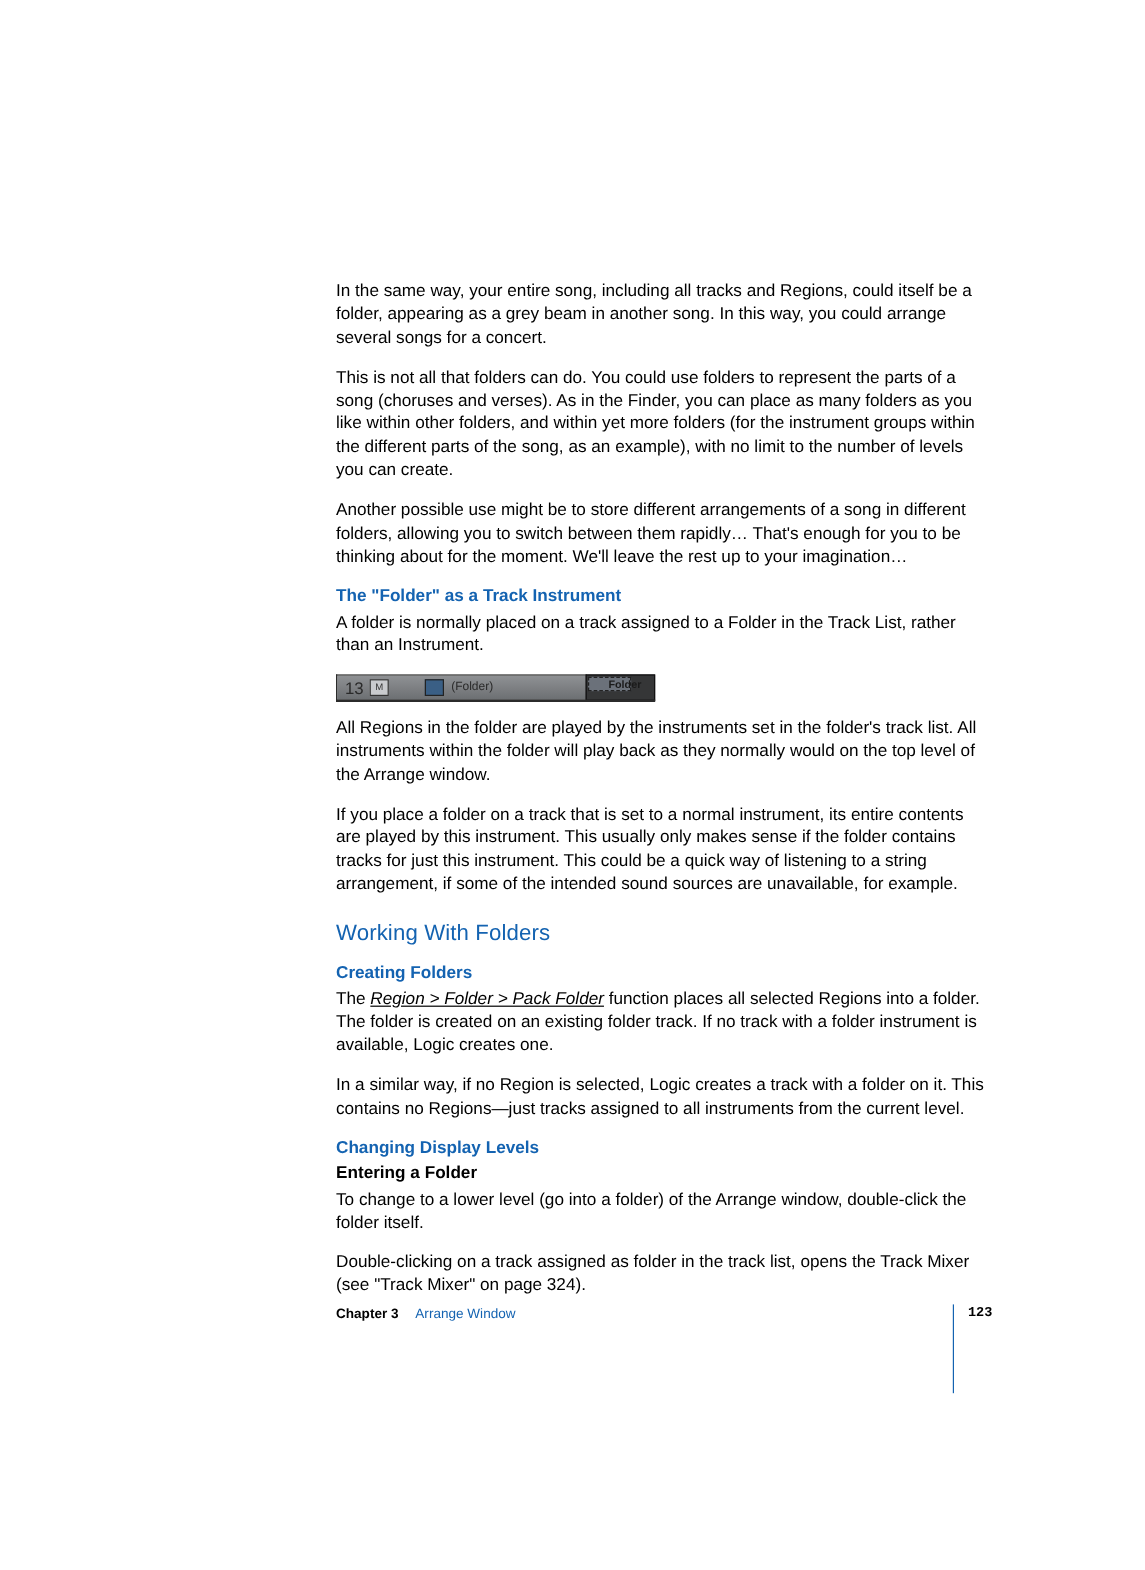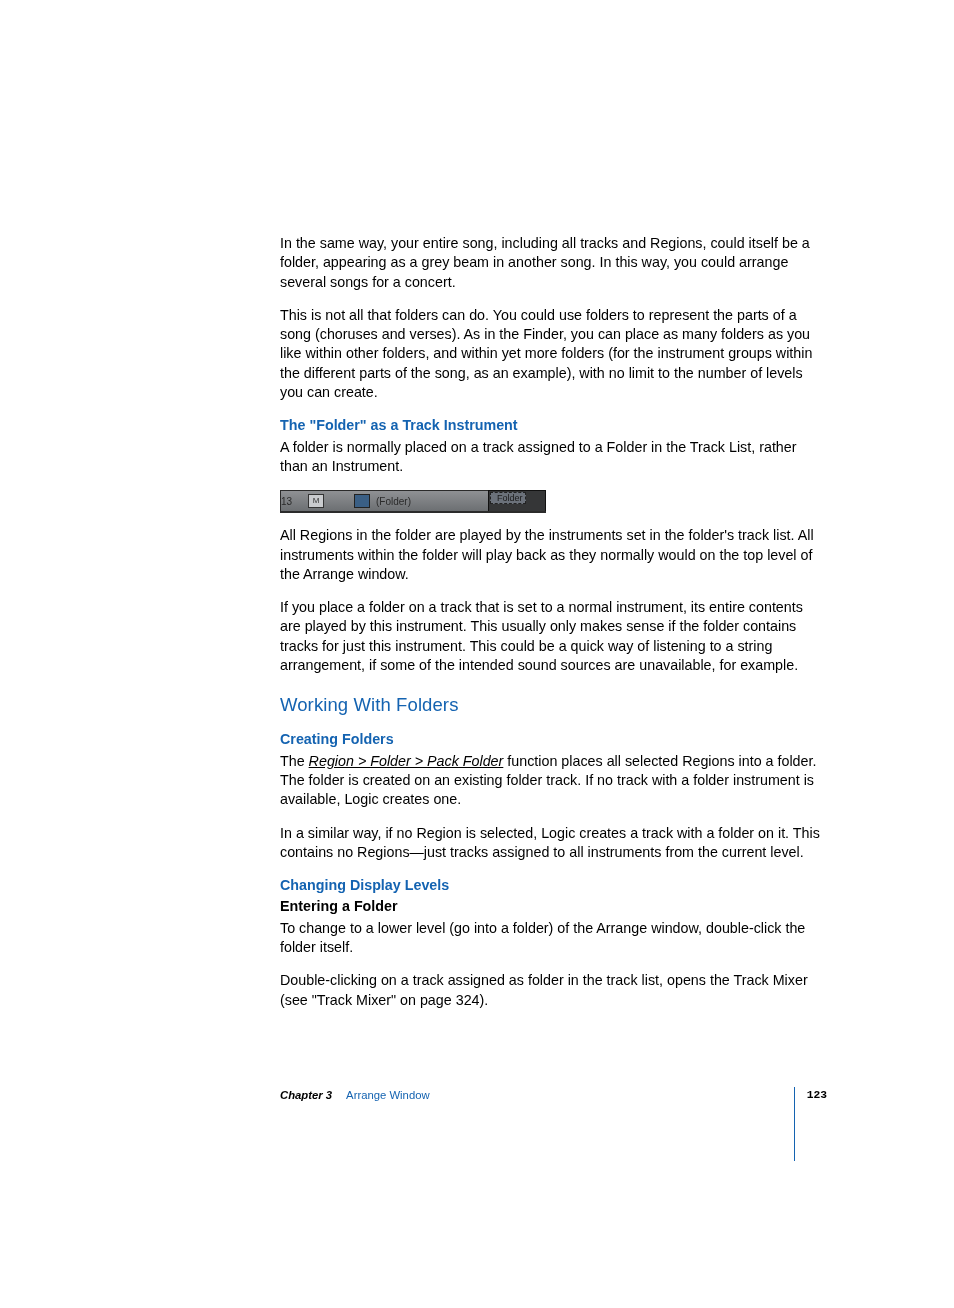--- a/index.html
+++ b/index.html
@@ -58,21 +58,22 @@
     left: 0; top: 0;
     width: 208px; height: 20px;
     background: linear-gradient(#8f9194, #6c6f72);
     border: 1px solid #2b2b2b;
     border-right: none;
     display: flex;
     align-items: center;
   }
   .tf-num {
     width: 22px;
-    font-size: 10px;
+    text-align: right;
+    font-size: 14px;
     color: #2a2a2a;
     padding-right: 3px;
   }
   .tf-m {
     width: 14px; height: 12px;
     border: 1px solid #333;
     background: #c9cbce;
     font-size: 8px;
     color: #333;
     display: flex;
@@ -99,25 +100,25 @@
     border: 1px solid #111;
   }
   .tf-region {
     position: absolute;
     left: 210px; top: 2px;
     width: 36px; height: 12px;
     background: #6b717a;
     border: 1px dashed #222;
     font-size: 9px;
     color: #1a1a1a;
-    padding-left: 6px;
+    padding-left: 16px;
     box-sizing: border-box;
     display: flex;
     align-items: center;
-    font-weight: 400;
+    font-weight: 700;
   }
   .tf-underline {
     position: absolute;
     left: 0;
     top: 21px;
     width: 266px;
     height: 2px;
     background: #2b2b2b;
   }
 
@@ -126,21 +127,20 @@
     left: 280px;
     top: 1059px;
     width: 547px;
     display: flex;
     align-items: center;
     font-size: 11.3px;
   }
   .footer .chap {
     font-weight: 700;
     color: #000;
-    font-style: italic;
   }
   .footer .chapname {
     color: #1463b1;
     margin-left: 14px;
   }
   .footer .spacer {
     flex: 1;
   }
   .footer .divider {
     width: 1px;
@@ -156,20 +156,21 @@
   }
 </style>
 </head>
 <body>
 
 <div class="page">
   <div class="content">
 
     <p class="para">In the same way, your entire song, including all tracks and Regions, could itself be a folder, appearing as a grey beam in another song. In this way, you could arrange several songs for a concert.</p>
     <p class="para">This is not all that folders can do. You could use folders to represent the parts of a song (choruses and verses). As in the Finder, you can place as many folders as you like within other folders, and within yet more folders (for the instrument groups within the different parts of the song, as an example), with no limit to the number of levels you can create.</p>
+    <p class="para">Another possible use might be to store different arrangements of a song in different folders, allowing you to switch between them rapidly… That's enough for you to be thinking about for the moment. We'll leave the rest up to your imagination…</p>
 
     <div class="h3-blue">The "Folder" as a Track Instrument</div>
     <p class="para">A folder is normally placed on a track assigned to a Folder in the Track List, rather than an Instrument.</p>
 
     <div class="track-figure">
       <div class="tf-left">
         <div class="tf-num">13</div>
         <div class="tf-m">M</div>
         <div class="tf-gap"></div>
         <div class="tf-icon"></div>

